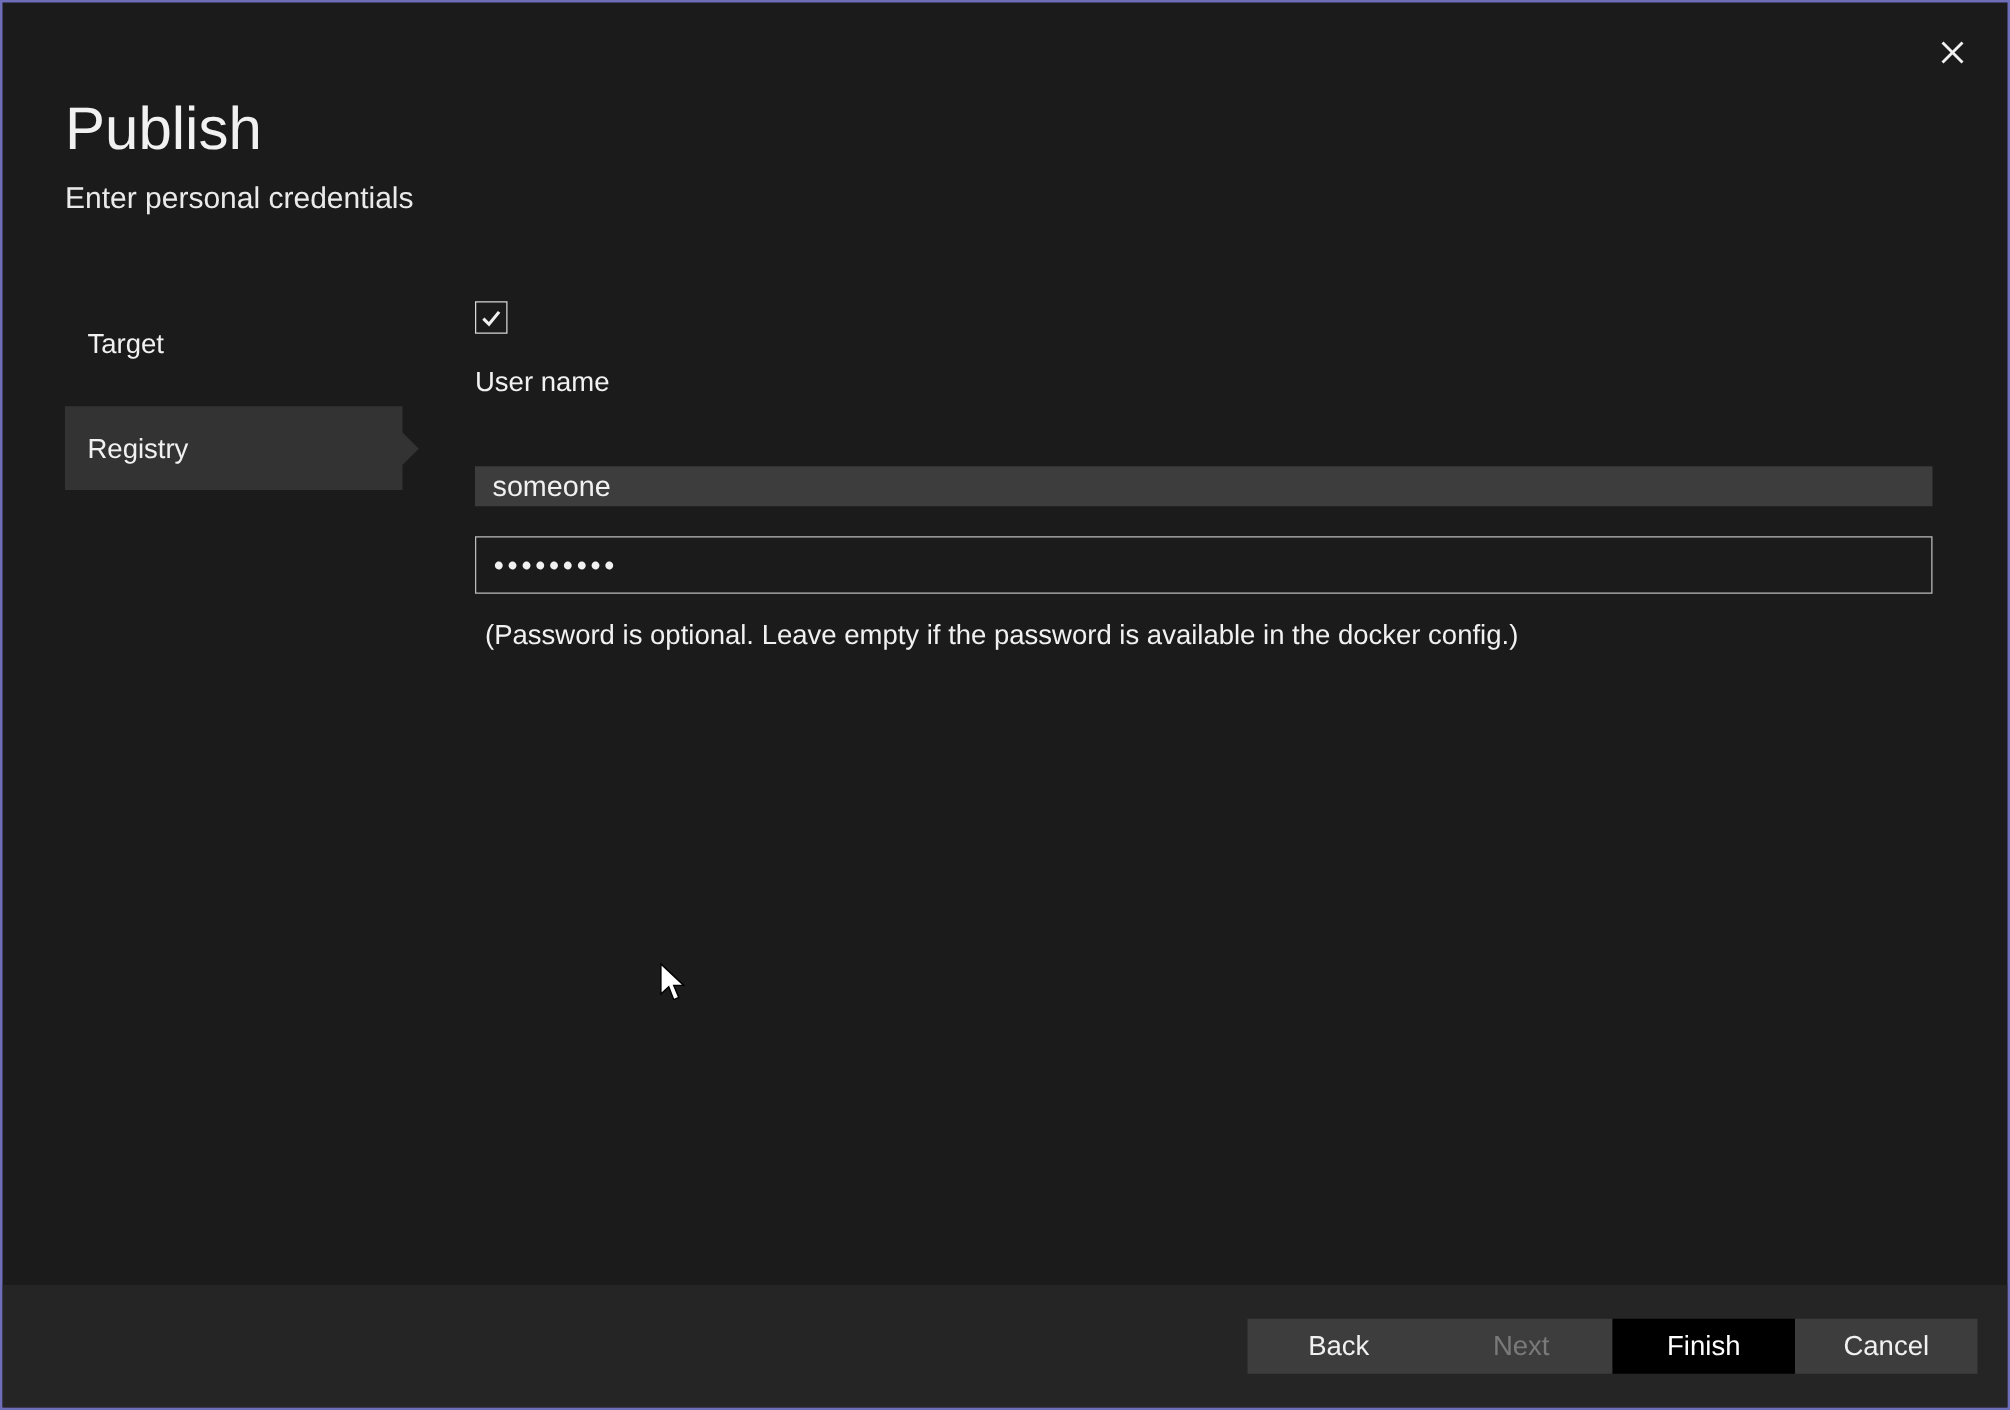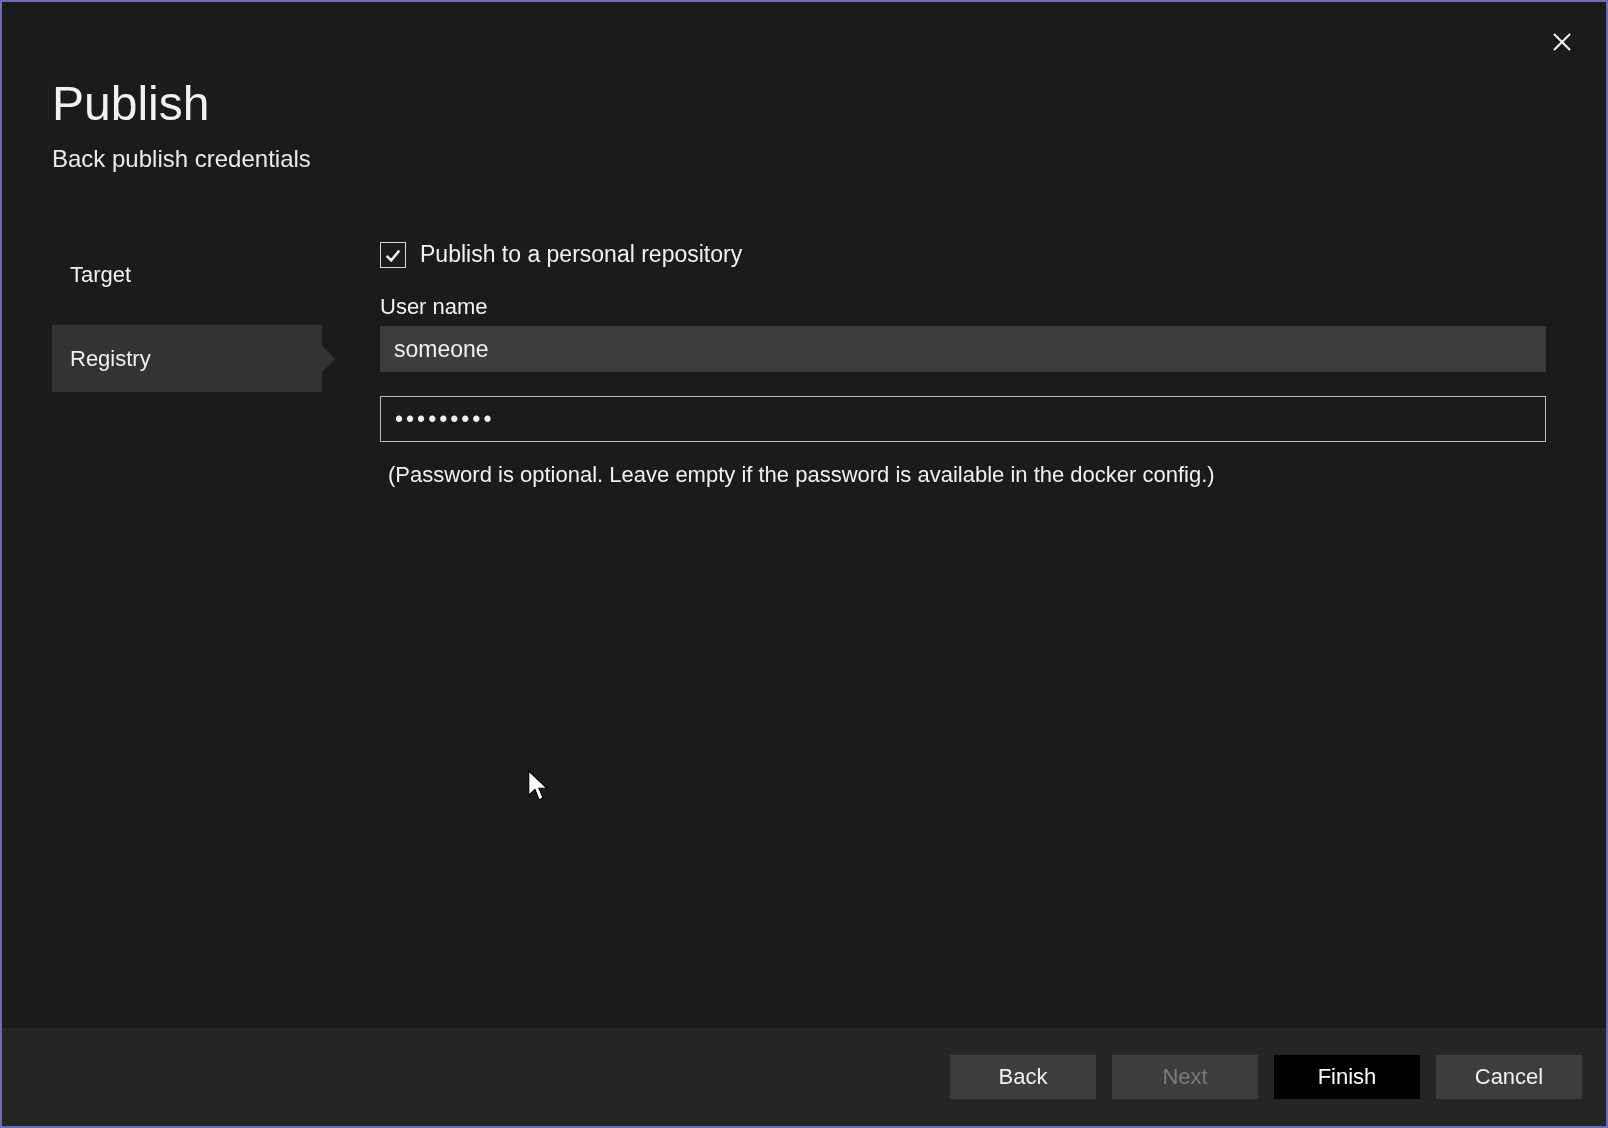--- a/index.html
+++ b/index.html
@@ -124,28 +124,29 @@
       font-size: 23px;
       color: #f1f1f1;
     }
     .field-label {
       font-size: 22px;
       color: #f1f1f1;
       margin-bottom: 6px;
     }
     .text-input {
       width: 100%;
-      height: 46px;
+      height: 32px;
       background: #3d3d3d;
       border: none;
       outline: none;
       color: #f1f1f1;
       font-size: 23px;
       padding: 0 14px;
       margin-bottom: 24px;
+      margin-top: 48px;
     }
     .password-input {
       width: 100%;
       height: 46px;
       background: #1b1b1b;
       border: 1px solid #bdbdbd;
       outline: none;
       color: #f1f1f1;
       font-size: 23px;
       padding: 0 14px;
@@ -160,21 +161,20 @@
       color: #f1f1f1;
       padding-left: 8px;
     }
     .footer {
       height: 98px;
       background: #252525;
       display: flex;
       align-items: center;
       justify-content: flex-end;
       padding-right: 24px;
-      gap: 16px;
     }
     .footer-button {
       width: 146px;
       height: 44px;
       display: flex;
       align-items: center;
       justify-content: center;
       font-size: 22px;
       cursor: pointer;
       border: none;
@@ -217,41 +217,40 @@
 
   <div class="close-button">
     <svg viewBox="0 0 20 20">
       <line x1="2" y1="2" x2="18" y2="18"></line>
       <line x1="18" y1="2" x2="2" y2="18"></line>
     </svg>
   </div>
 
   <div class="header">
     <div class="header-title">Publish</div>
-    <div class="header-subtitle">Back publish credentials</div>
+    <div class="header-subtitle">Enter personal credentials</div>
   </div>
 
   <div class="content">
     <div class="step-list">
       <div class="step-item">
         <span>Target</span>
       </div>
       <div class="step-item selected">
         <span>Registry</span>
       </div>
     </div>
 
     <div class="form-area">
       <div class="checkbox-row">
         <div class="checkbox-visual">
           <svg viewBox="0 0 20 20">
             <polyline points="3,11 8,16 17,5"></polyline>
           </svg>
         </div>
-        <div class="checkbox-label">Publish to a personal repository</div>
       </div>
 
       <div class="field-label">User name</div>
       <input type="text" class="text-input" value="someone" style="">
 
       <input type="text" class="password-input" value="•••••••••" style="">
 
       <div class="helper-text">(Password is optional. Leave empty if the password is available in the docker config.)</div>
     </div>
   </div>

